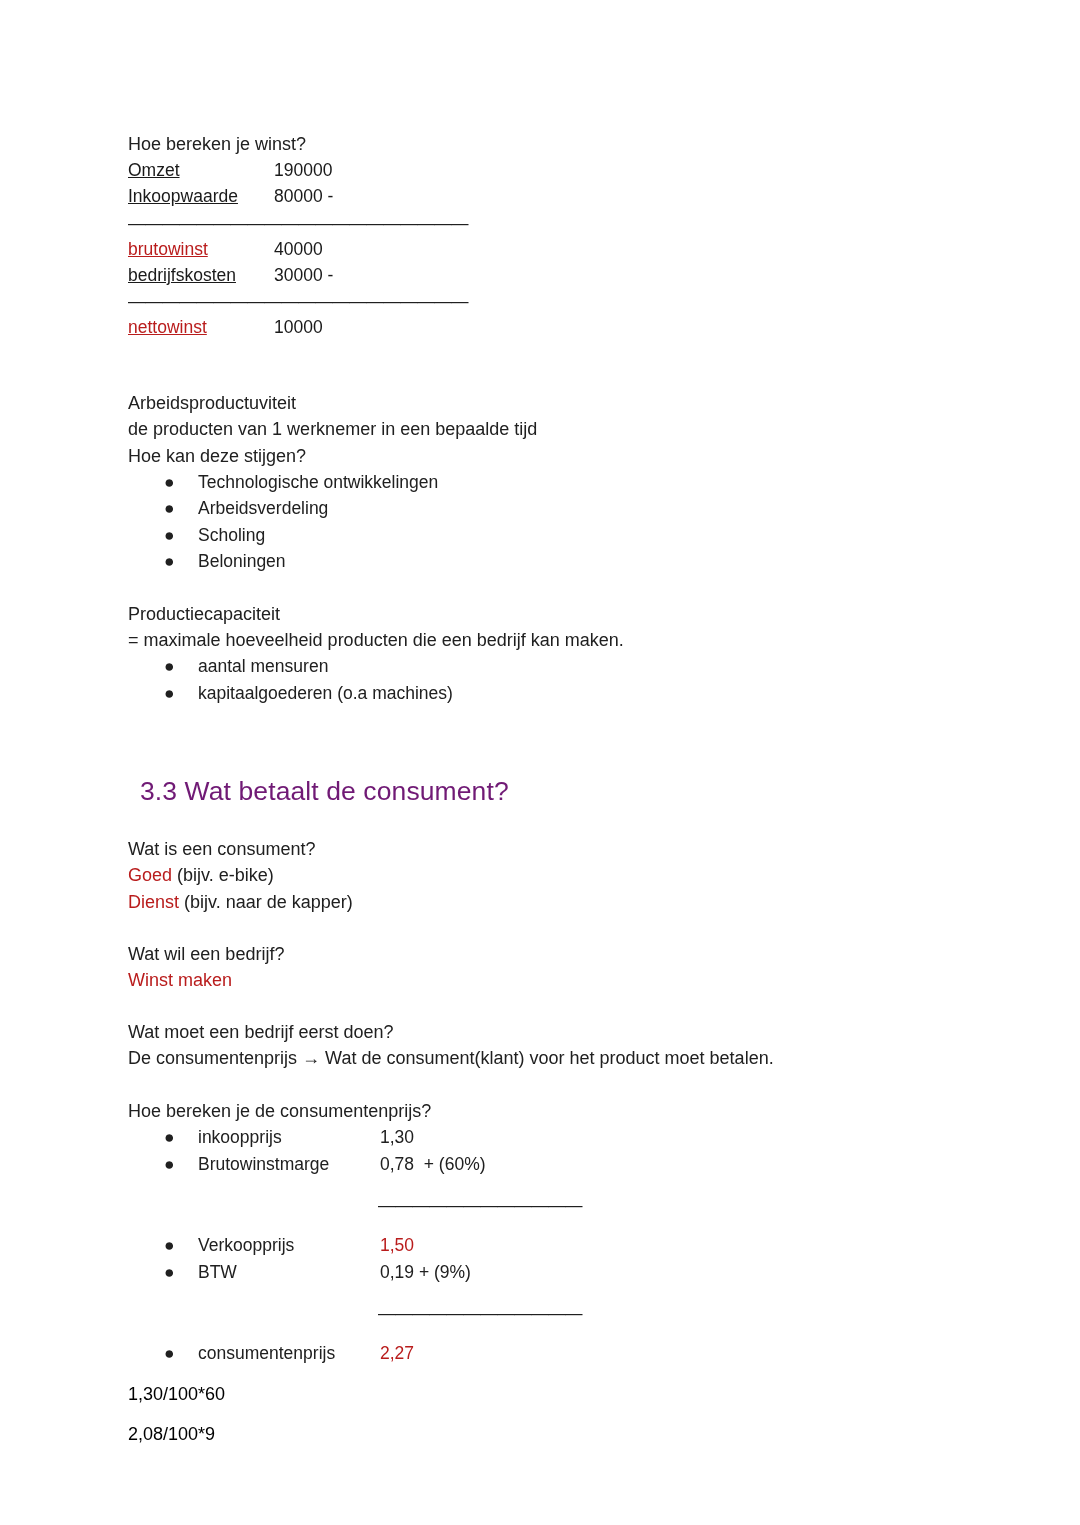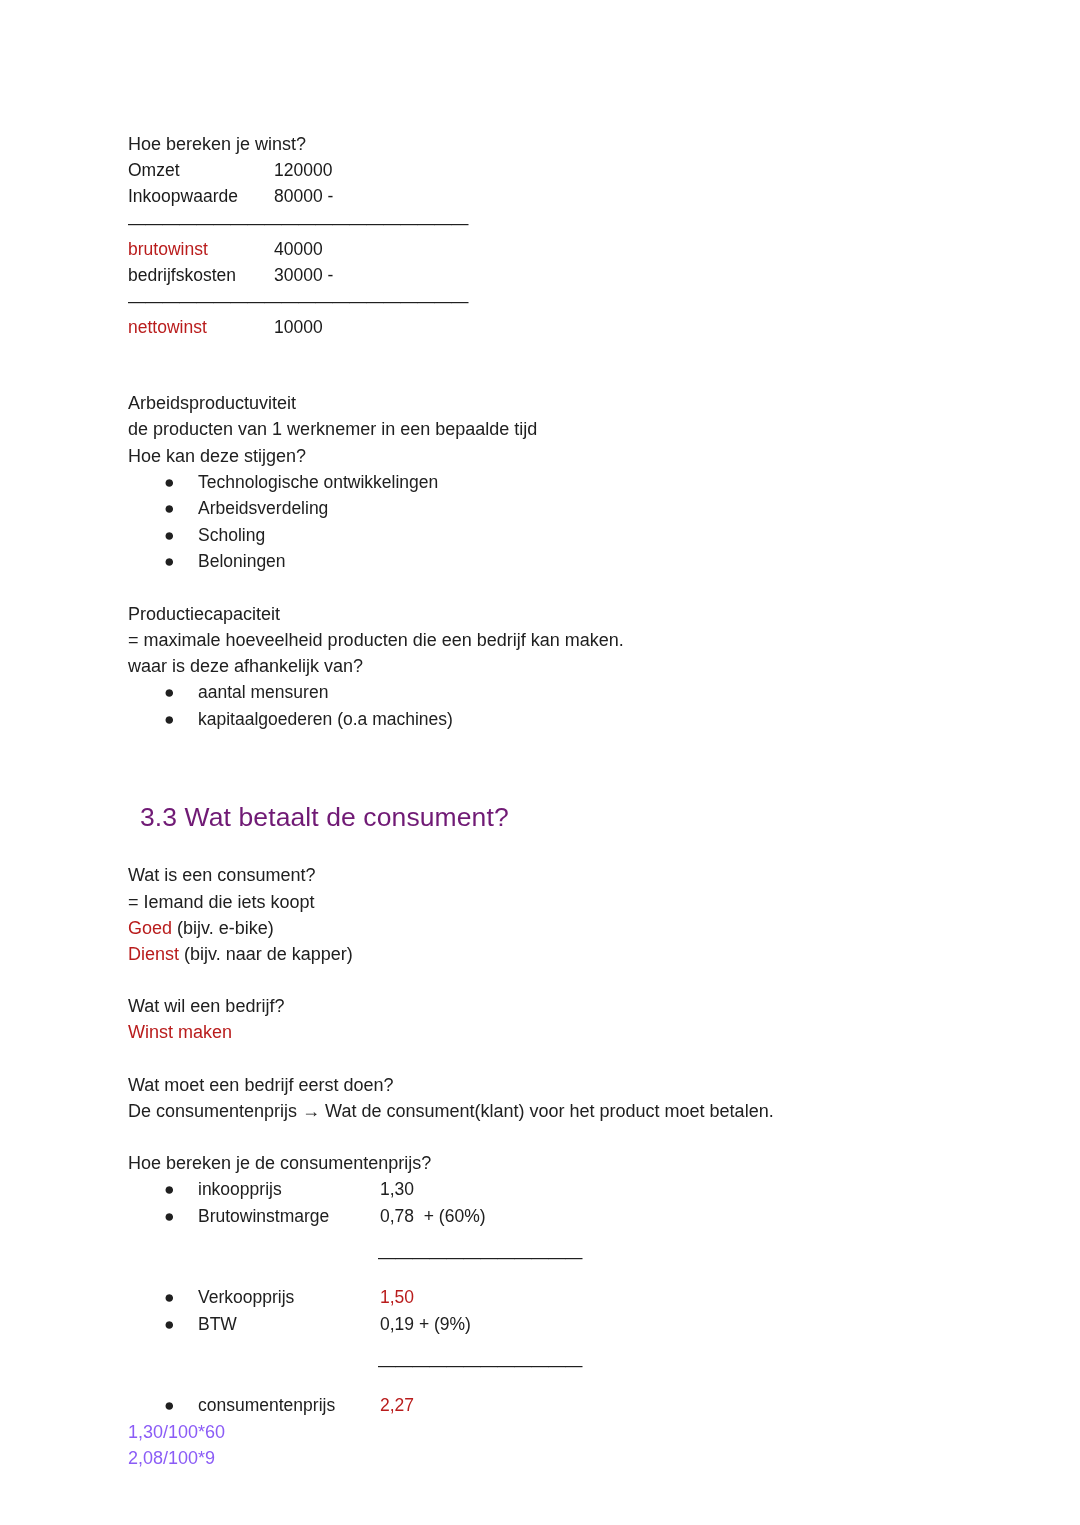--- a/index.html
+++ b/index.html
@@ -21,21 +21,21 @@
     top: 131px;
     width: 840px;
   }
   .line {
     font-size: 18px;
     line-height: 26.2px;
     white-space: pre;
     color: #202020;
   }
   .red { color: #b91c1c; }
-  .green { color: #8b5cf6; }
+  .green { color: #000000; margin-top: 14px; }
 
   .rule {
     font-size: 17.5px;
     line-height: 26.2px;
     color: #202020;
     letter-spacing: -0.5px;
     white-space: pre;
     height: 26px;
     overflow: hidden;
   }
@@ -46,20 +46,21 @@
   
   .calc-row {
     font-size: 17.5px;
     line-height: 26.2px;
     white-space: pre;
     display: block;
   }
   .calc-label {
     display: inline-block;
     width: 146px;
+    text-decoration: underline;
   }
   .calc-val {
     display: inline-block;
     text-align: left;
   }
 
   h1.section-title {
     font-size: 26.5px;
     font-weight: normal;
     line-height: 34px;
@@ -131,21 +132,21 @@
   .pl-tight { height: 14px; }
 </style>
 </head>
 <body>
 
 <div class="page">
 
   <div>
     <div class="line">Hoe bereken je winst?</div>
 
-    <div class="calc-row"><span class="calc-label">Omzet</span><span class="calc-val">120000</span></div>
+    <div class="calc-row"><span class="calc-label">Omzet</span><span class="calc-val">190000</span></div>
 
     <div class="calc-row"><span class="calc-label">Inkoopwaarde</span><span class="calc-val">80000 -</span></div>
 
     <div class="rule">————————————————————</div>
 
     <div class="calc-row"><span class="calc-label red">brutowinst</span><span class="calc-val">40000</span></div>
 
     <div class="calc-row"><span class="calc-label">bedrijfskosten</span><span class="calc-val">30000 -</span></div>
 
     <div class="rule">————————————————————</div>
@@ -165,36 +166,34 @@
       <li><span class="dot">●</span><span>Scholing</span></li>
       <li><span class="dot">●</span><span>Beloningen</span></li>
     </ul>
   </div>
 
   <div class="gap-md"></div>
 
   <div>
     <div class="line">Productiecapaciteit</div>
     <div class="line">= maximale hoeveelheid producten die een bedrijf kan maken.</div>
-    <div class="line">waar is deze afhankelijk van?</div>
     <ul class="bullets">
       <li><span class="dot">●</span><span>aantal mensuren</span></li>
       <li><span class="dot">●</span><span>kapitaalgoederen (o.a machines)</span></li>
     </ul>
   </div>
 
   <div class="gap-xl"></div>
 
   <h1 class="section-title">3.3 Wat betaalt de consument?</h1>
 
   <div style="height:16px"></div>
 
   <div>
     <div class="line">Wat is een consument?</div>
-    <div class="line">= Iemand die iets koopt</div>
     <div class="line"><span class="red">Goed</span><span> (bijv. e-bike)</span></div>
     <div class="line"><span class="red">Dienst</span><span> (bijv. naar de kapper)</span></div>
   </div>
 
   <div class="gap-md"></div>
 
   <div>
     <div class="line">Wat wil een bedrijf?</div>
     <div class="line red">Winst maken</div>
   </div>

